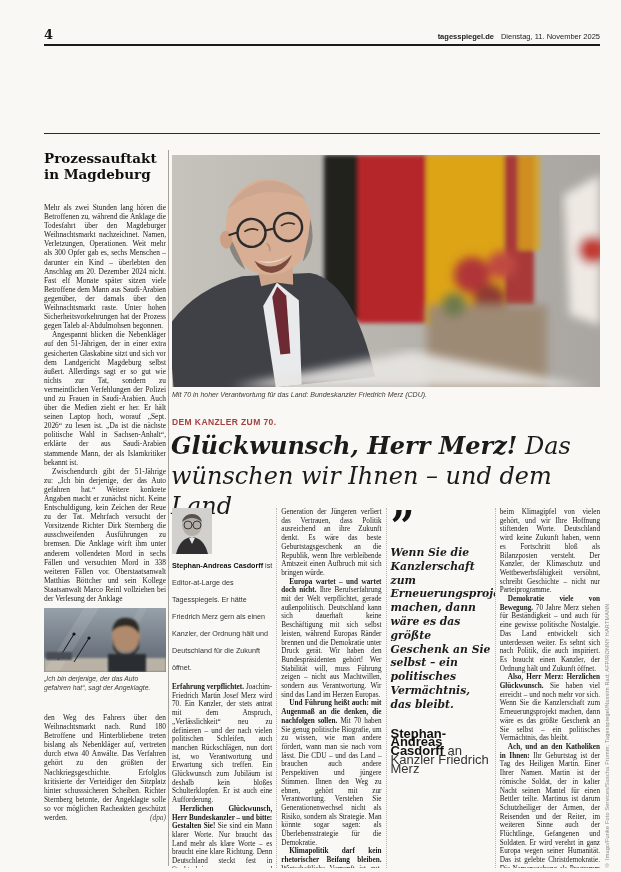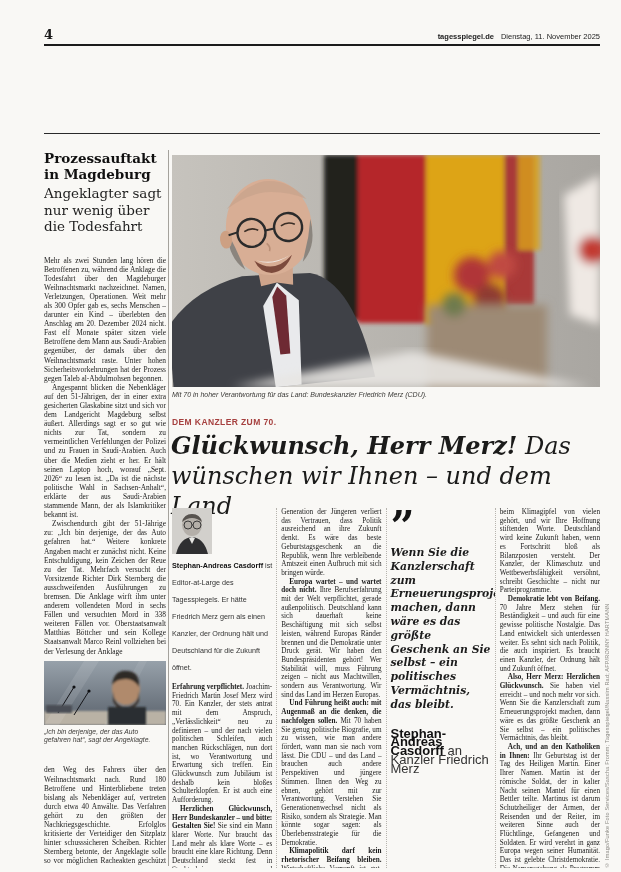--- a/index.html
+++ b/index.html
@@ -60,21 +60,20 @@
 
   <div class="hdr-num">4</div>
   <div class="hdr-right">
     <span class="site">tagesspiegel.de</span><span>Dienstag, 11. November 2025</span>
   </div>
   <div class="rule-top"></div>
   <div class="rule-2"></div>
 
   <div class="leftcol">
     <div class="lc-title">Prozessauftakt in Magdeburg</div>
-    <div class="lc-sub">Angeklagter sagt nur wenig über die Todesfahrt</div>
     <div class="lc-body">
         <p class="para cont">Mehr als zwei Stunden lang hören die Betroffenen zu, während die Anklage die Todesfahrt über den Magdeburger Weihnachtsmarkt nachzeichnet. Namen, Verletzungen, Operationen. Weit mehr als 300 Opfer gab es, sechs Menschen – darunter ein Kind – überlebten den Anschlag am 20. Dezember 2024 nicht. Fast elf Monate später sitzen viele Betroffene dem Mann aus Saudi-Arabien gegenüber, der damals über den Weihnachtsmarkt raste. Unter hohen Sicherheitsvorkehrungen hat der Prozess gegen Taleb al-Abdulmohsen begonnen.</p>
         <p class="para">Angespannt blicken die Nebenkläger auf den 51-Jährigen, der in einer extra gesicherten Glaskabine sitzt und sich vor dem Landgericht Magdeburg selbst äußert. Allerdings sagt er so gut wie nichts zur Tat, sondern zu vermeintlichen Verfehlungen der Polizei und zu Frauen in Saudi-Arabien. Auch über die Medien zieht er her. Er hält seinen Laptop hoch, worauf „Sept. 2026“ zu lesen ist. „Da ist die nächste politische Wahl in Sachsen-Anhalt“, erklärte der aus Saudi-Arabien stammende Mann, der als Islamkritiker bekannt ist.</p>
         <p class="para">Zwischendurch gibt der 51-Jährige zu: „Ich bin derjenige, der das Auto gefahren hat.“ Weitere konkrete Angaben macht er zunächst nicht. Keine Entschuldigung, kein Zeichen der Reue zu der Tat. Mehrfach versucht der Vorsitzende Richter Dirk Sternberg die ausschweifenden Ausführungen zu bremsen. Die Anklage wirft ihm unter anderem vollendeten Mord in sechs Fällen und versuchten Mord in 338 weiteren Fällen vor. Oberstaatsanwalt Matthias Böttcher und sein Kollege Staatsanwalt Marco Reinl vollziehen bei der Verlesung der Anklage</p>
       </div>
     <div class="lc-photo">
       <svg width="122" height="64" viewBox="0 0 122 64">
         <defs>
           <linearGradient id="gbg" x1="0" y1="0" x2="0" y2="1">
             <stop offset="0" stop-color="#97a1aa"></stop>
@@ -208,21 +207,21 @@
         </div>
     </div>
     <div class="bcol">
       <div class="qmark">”</div>
       <div class="qtext">Wenn Sie die Kanzlerschaft zum Erneuerungsprojekt machen, dann wäre es das größte Geschenk an Sie selbst – ein politisches Vermächtnis, das bleibt.</div>
       <p class="qattr"><strong>Stephan-Andreas Casdorff</strong><span> an Kanzler Friedrich Merz</span></p>
     </div>
     <div class="bcol">
       <div>
           <p class="para cont">beim Klimagipfel von vielen gehört, und wir Ihre Hoffnung stiftenden Worte. Deutschland wird keine Zukunft haben, wenn es Fortschritt bloß als Bilanzposten versteht. Der Kanzler, der Klimaschutz und Wettbewerbsfähigkeit versöhnt, schreibt Geschichte – nicht nur Parteiprogramme.</p>
-          <p class="para"><strong>Demokratie lebt von Beifang. </strong>70 Jahre Merz stehen für Beständigkeit – und auch für eine gewisse politische Nostalgie. Das Land entwickelt sich unterdessen weiter. Es sehnt sich nach Politik, die auch inspiriert. Es braucht einen Kanzler, der Ordnung hält und Zukunft öffnet.</p>
+          <p class="para"><strong>Demokratie viele von Bewegung. </strong>70 Jahre Merz stehen für Beständigkeit – und auch für eine gewisse politische Nostalgie. Das Land entwickelt sich unterdessen weiter. Es sehnt sich nach Politik, die auch inspiriert. Es braucht einen Kanzler, der Ordnung hält und Zukunft öffnet.</p>
           <p class="para"><strong>Also, Herr Merz: Herzlichen Glückwunsch. </strong>Sie haben viel erreicht – und noch mehr vor sich. Wenn Sie die Kanzlerschaft zum Erneuerungsprojekt machen, dann wäre es das größte Geschenk an Sie selbst – ein politisches Vermächtnis, das bleibt.</p>
           <p class="para"><strong>Ach, und an den Katholiken in Ihnen: </strong>Ihr Geburtstag ist der Tag des Heiligen Martin. Einer Ihrer Namen. Martin ist der römische Soldat, der in kalter Nacht seinen Mantel für einen Bettler teilte. Martinus ist darum Schutzheiliger der Armen, der Reisenden und der Reiter, im weiteren Sinne auch der Flüchtlinge, Gefangenen und Soldaten. Er wird verehrt in ganz Europa wegen seiner Humanität. Das ist gelebte Christdemokratie. Die Namensgebung als Programm – Ihren Eltern sei Dank.</p>
         </div>
     </div>
   </div>
 
   <div class="photo-credit">© Imago/Funke Foto Services/Sascha Fromm; Tagesspiegel/Nassim Rad; AFP/RONNY HARTMANN</div>
 
 </div>
 

